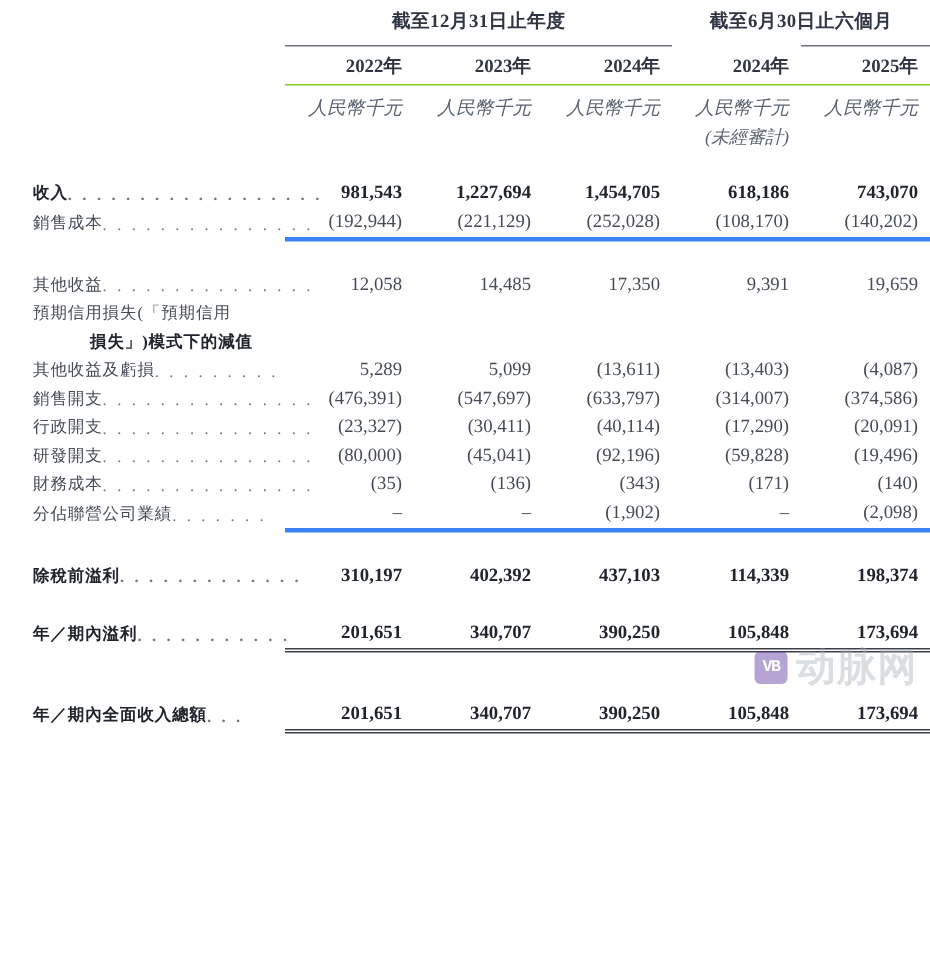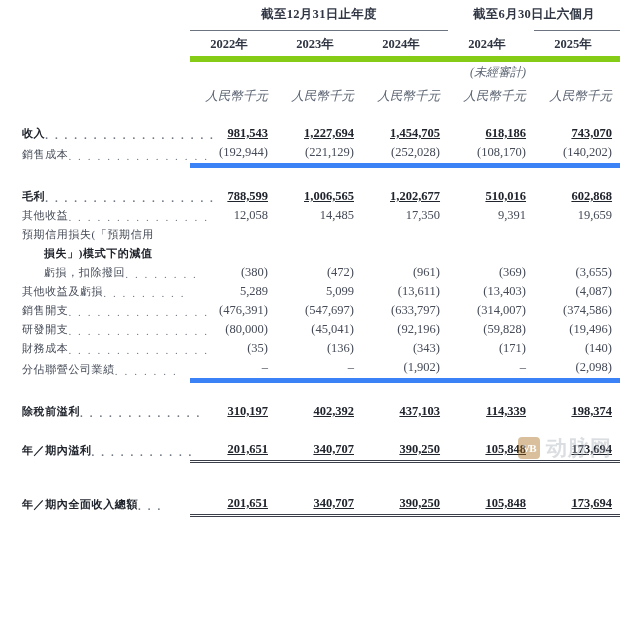--- a/index.html
+++ b/index.html
@@ -49,22 +49,21 @@
 
   .yr {
     text-align: right;
     font-size: 12.5px;
     font-weight: bold;
     color: #2f3542;
     padding: 5px 8px 3px 0;
     white-space: nowrap;
   }
   .yr-rule {
-    border-bottom: 6px solid #84cc16;
-    text-align: center;
+    border-bottom: 1px solid #84cc16;
   }
 
   .unit {
     text-align: right;
     font-size: 12.5px;
     color: #5b6472;
     padding: 7px 8px 0 0;
     white-space: nowrap;
     font-style: italic;
   }
@@ -79,47 +78,47 @@
 
   
   td.lab {
     font-size: 11px;
     color: #454b57;
     padding: 2px 0 2px 22px;
     white-space: nowrap;
     letter-spacing: .6px;
   }
   td.lab.bold { font-weight: bold; color: #20242c; }
-  td.lab.ind  { padding-left: 44px; }
+  td.lab.ind  { padding-left: 60px; }
 
   .leader {
     display: inline-block;
     overflow: hidden;
     white-space: nowrap;
     letter-spacing: 2.1px;
     color: #6e7682;
     vertical-align: bottom;
   }
 
   td.num {
     text-align: right;
     font-size: 12.5px;
     color: #454b57;
     padding: 2px 8px 2px 0;
     white-space: nowrap;
     font-variant-numeric: lining-nums;
   }
-  td.num.bold { font-weight: bold; color: #20242c; text-decoration: underline; }
+  td.num.bold { font-weight: bold; color: #20242c; }
 
   tr.gap td { height: 12px; padding: 0; font-size: 0; line-height: 0; }
   tr.gap-sm td { height: 7px; padding: 0; font-size: 0; line-height: 0; }
 
   
   td.num.ruled {
-    border-bottom: 5px solid #3b82f6;
+    border-bottom: 3px solid #3b82f6;
     padding-bottom: 3px;
   }
   
   td.num.dbl {
     border-bottom: 3px double #3a3f4a;
     padding-bottom: 3px;
   }
 
   .wm {
     position: absolute;
@@ -128,33 +127,33 @@
     display: flex;
     align-items: center;
     gap: 6px;
     opacity: .40;
     pointer-events: none;
     user-select: none;
   }
   .wm-mark {
     width: 22px; height: 22px;
     border-radius: 4px;
-    background: #a16207;
+    background: #4c1d95;
     color: #ffffff;
     font-size: 11px;
     font-weight: bold;
     display: flex;
     align-items: center;
     justify-content: center;
-    font-family: Liberation Serif, serif;
+    font-family: Liberation Mono, monospace;
     letter-spacing: -1px;
   }
   .wm-text {
     font-family: "Liberation Sans", sans-serif;
-    font-size: 21px;
+    font-size: 26px;
     font-weight: bold;
     color: #a7adb6;
     letter-spacing: 1px;
   }
 </style>
 </head>
 <body>
 
 <div id="sheet">
 
@@ -185,34 +184,34 @@
     <td></td>
     <td class="yr yr-rule">2022年</td>
     <td class="yr yr-rule">2023年</td>
     <td class="yr yr-rule">2024年</td>
     <td class="yr yr-rule">2024年</td>
     <td class="yr yr-rule">2025年</td>
   </tr>
 
   <tr>
     <td></td>
-    <td></td>
-    <td></td>
-    <td></td>
-    <td class="unit2">(未經審計)</td>
-    <td></td>
-  </tr>
-  <tr>
-    <td></td>
     <td class="unit">人民幣千元</td>
     <td class="unit">人民幣千元</td>
     <td class="unit">人民幣千元</td>
     <td class="unit">人民幣千元</td>
     <td class="unit">人民幣千元</td>
   </tr>
+  <tr>
+    <td></td>
+    <td></td>
+    <td></td>
+    <td></td>
+    <td class="unit2">(未經審計)</td>
+    <td></td>
+  </tr>
 
   <tr class="gap">
           <td colspan="6"></td>
         </tr>
   <tr class="gap-sm">
           <td colspan="6"></td>
         </tr>
 
   <tr>
     <td class="lab bold">
@@ -236,30 +235,20 @@
     <td class="num ruled">(140,202)</td>
   </tr>
 
   <tr class="gap">
           <td colspan="6"></td>
         </tr>
   <tr class="gap-sm">
           <td colspan="6"></td>
         </tr>
 
-  <tr>
-    <td class="lab bold">
-      <span>毛利</span><span class="leader">. . . . . . . . . . . . . . . . . .</span>
-    </td>
-    <td class="num bold">788,599</td>
-    <td class="num bold">1,006,565</td>
-    <td class="num bold">1,202,677</td>
-    <td class="num bold">510,016</td>
-    <td class="num bold">602,868</td>
-  </tr>
 
   <tr>
     <td class="lab">
       <span>其他收益</span><span class="leader">. . . . . . . . . . . . . . .</span>
     </td>
     <td class="num">12,058</td>
     <td class="num">14,485</td>
     <td class="num">17,350</td>
     <td class="num">9,391</td>
     <td class="num">19,659</td>
@@ -276,30 +265,20 @@
 
   <tr>
     <td class="lab ind bold" style="font-weight:normal;"><span style="font-weight:bold;">損失」)模式下的減值</span></td>
     <td></td>
           <td></td>
     <td></td>
           <td></td>
     <td></td>
   </tr>
 
-  <tr>
-    <td class="lab ind">
-      <span>虧損，扣除撥回</span><span class="leader">. . . . . . . .</span>
-    </td>
-    <td class="num">(380)</td>
-    <td class="num">(472)</td>
-    <td class="num">(961)</td>
-    <td class="num">(369)</td>
-    <td class="num">(3,655)</td>
-  </tr>
 
   <tr>
     <td class="lab">
       <span>其他收益及虧損</span><span class="leader"> . . . . . . . . .</span>
     </td>
     <td class="num">5,289</td>
     <td class="num">5,099</td>
     <td class="num">(13,611)</td>
     <td class="num">(13,403)</td>
     <td class="num">(4,087)</td>
@@ -309,20 +288,30 @@
     <td class="lab">
       <span>銷售開支</span><span class="leader">. . . . . . . . . . . . . . .</span>
     </td>
     <td class="num">(476,391)</td>
     <td class="num">(547,697)</td>
     <td class="num">(633,797)</td>
     <td class="num">(314,007)</td>
     <td class="num">(374,586)</td>
   </tr>
 
+  <tr>
+    <td class="lab">
+      <span>行政開支</span><span class="leader">. . . . . . . . . . . . . . .</span>
+    </td>
+    <td class="num">(23,327)</td>
+    <td class="num">(30,411)</td>
+    <td class="num">(40,114)</td>
+    <td class="num">(17,290)</td>
+    <td class="num">(20,091)</td>
+  </tr>
 
   <tr>
     <td class="lab">
       <span>研發開支</span><span class="leader">. . . . . . . . . . . . . . .</span>
     </td>
     <td class="num">(80,000)</td>
     <td class="num">(45,041)</td>
     <td class="num">(92,196)</td>
     <td class="num">(59,828)</td>
     <td class="num">(19,496)</td>

